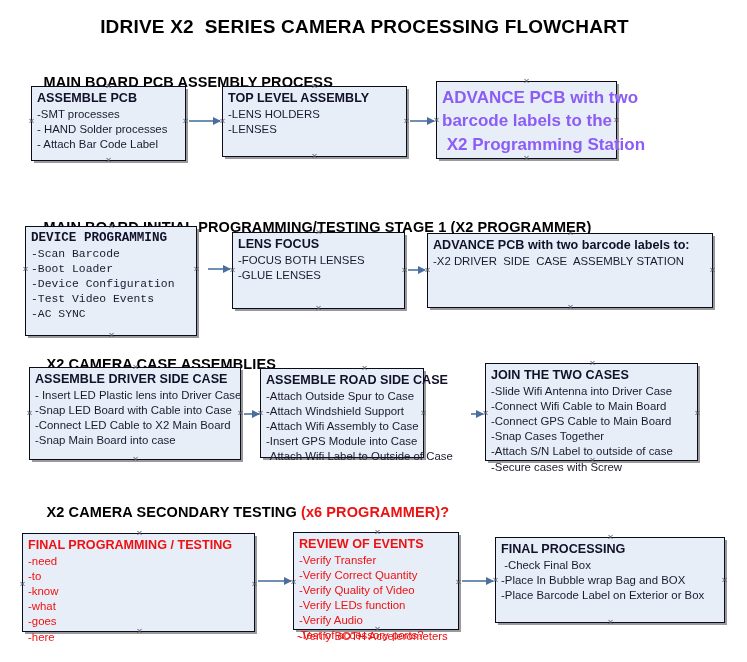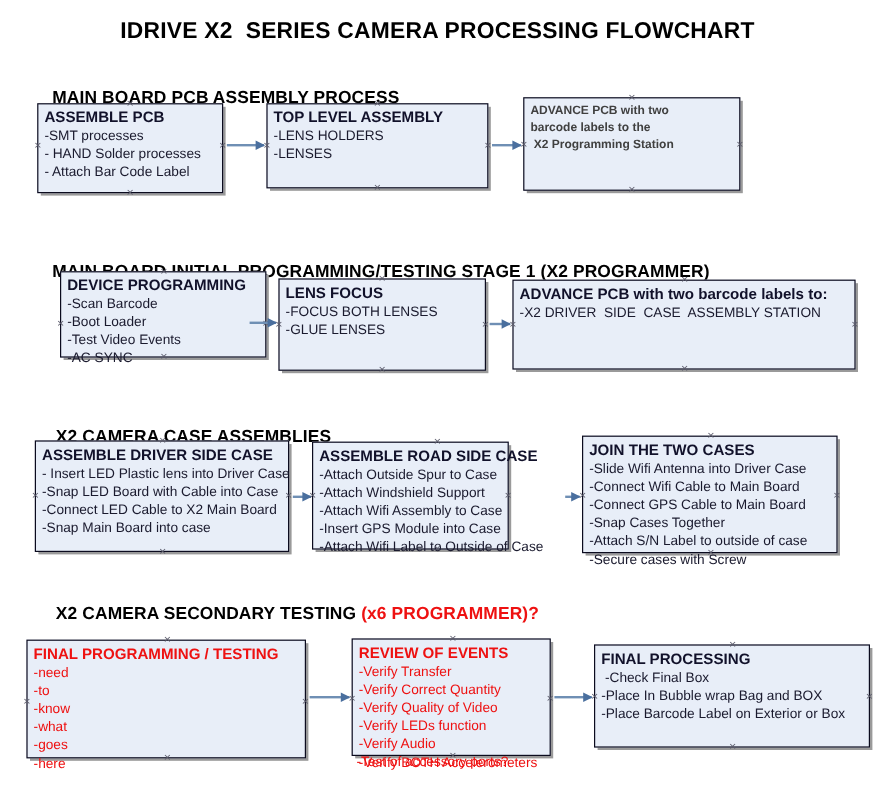--- a/index.html
+++ b/index.html
@@ -73,22 +73,22 @@
     line-height: 1.33;
     white-space: pre;
   }
   
   .node.red .node-title { color: #ee1111; }
   .node.red .node-line  { color: #ee1111; }
 
   
   .node-line.bold {
     font-weight: bold;
-    font-size: 10px;
-    color: #404040;
+    font-size: 17px;
+    color: #8b5cf6;
     line-height: 1.38;
   }
 
   
   .overflow-line {
     position: absolute;
     font-size: 11.4px;
     color: #ee1111;
     white-space: pre;
     line-height: 1.2;
@@ -179,25 +179,26 @@
     <span class="handle" style="left:-4px; top:35px;"></span>
     <span class="handle" style="right:-4px; top:35px;"></span>
     <span class="handle" style="left:86px; top:-4px;"></span>
     <span class="handle" style="left:86px; bottom:-4px;"></span>
   </div>
 
   <div class="section-heading" style="left:27px; top:203px;">
     <span>MAIN BOARD INITIAL PROGRAMMING/TESTING STAGE 1 (X2 PROGRAMMER)</span>
   </div>
 
-  <div class="node" style="left:50px; top:226px; width:172px; height:72px;">
+  <div class="node" style="left:25px; top:226px; width:172px; height:110px;font-family:Liberation Mono, monospace;">
     <div class="node-inner">
       <div class="node-title">DEVICE PROGRAMMING</div>
       <div class="node-line">-Scan Barcode</div>
       <div class="node-line">-Boot Loader</div>
+      <div class="node-line">-Device Configuration</div>
       <div class="node-line">-Test Video Events</div>
       <div class="node-line">-AC SYNC</div>
     </div>
     <span class="handle" style="left:-4px; top:39px;"></span>
     <span class="handle" style="right:-4px; top:39px;"></span>
     <span class="handle" style="left:82px; top:-4px;"></span>
     <span class="handle" style="left:82px; bottom:-4px;"></span>
   </div>
 
   <div class="connector" style="left:208px; top:268px; width:22px;"></div>

